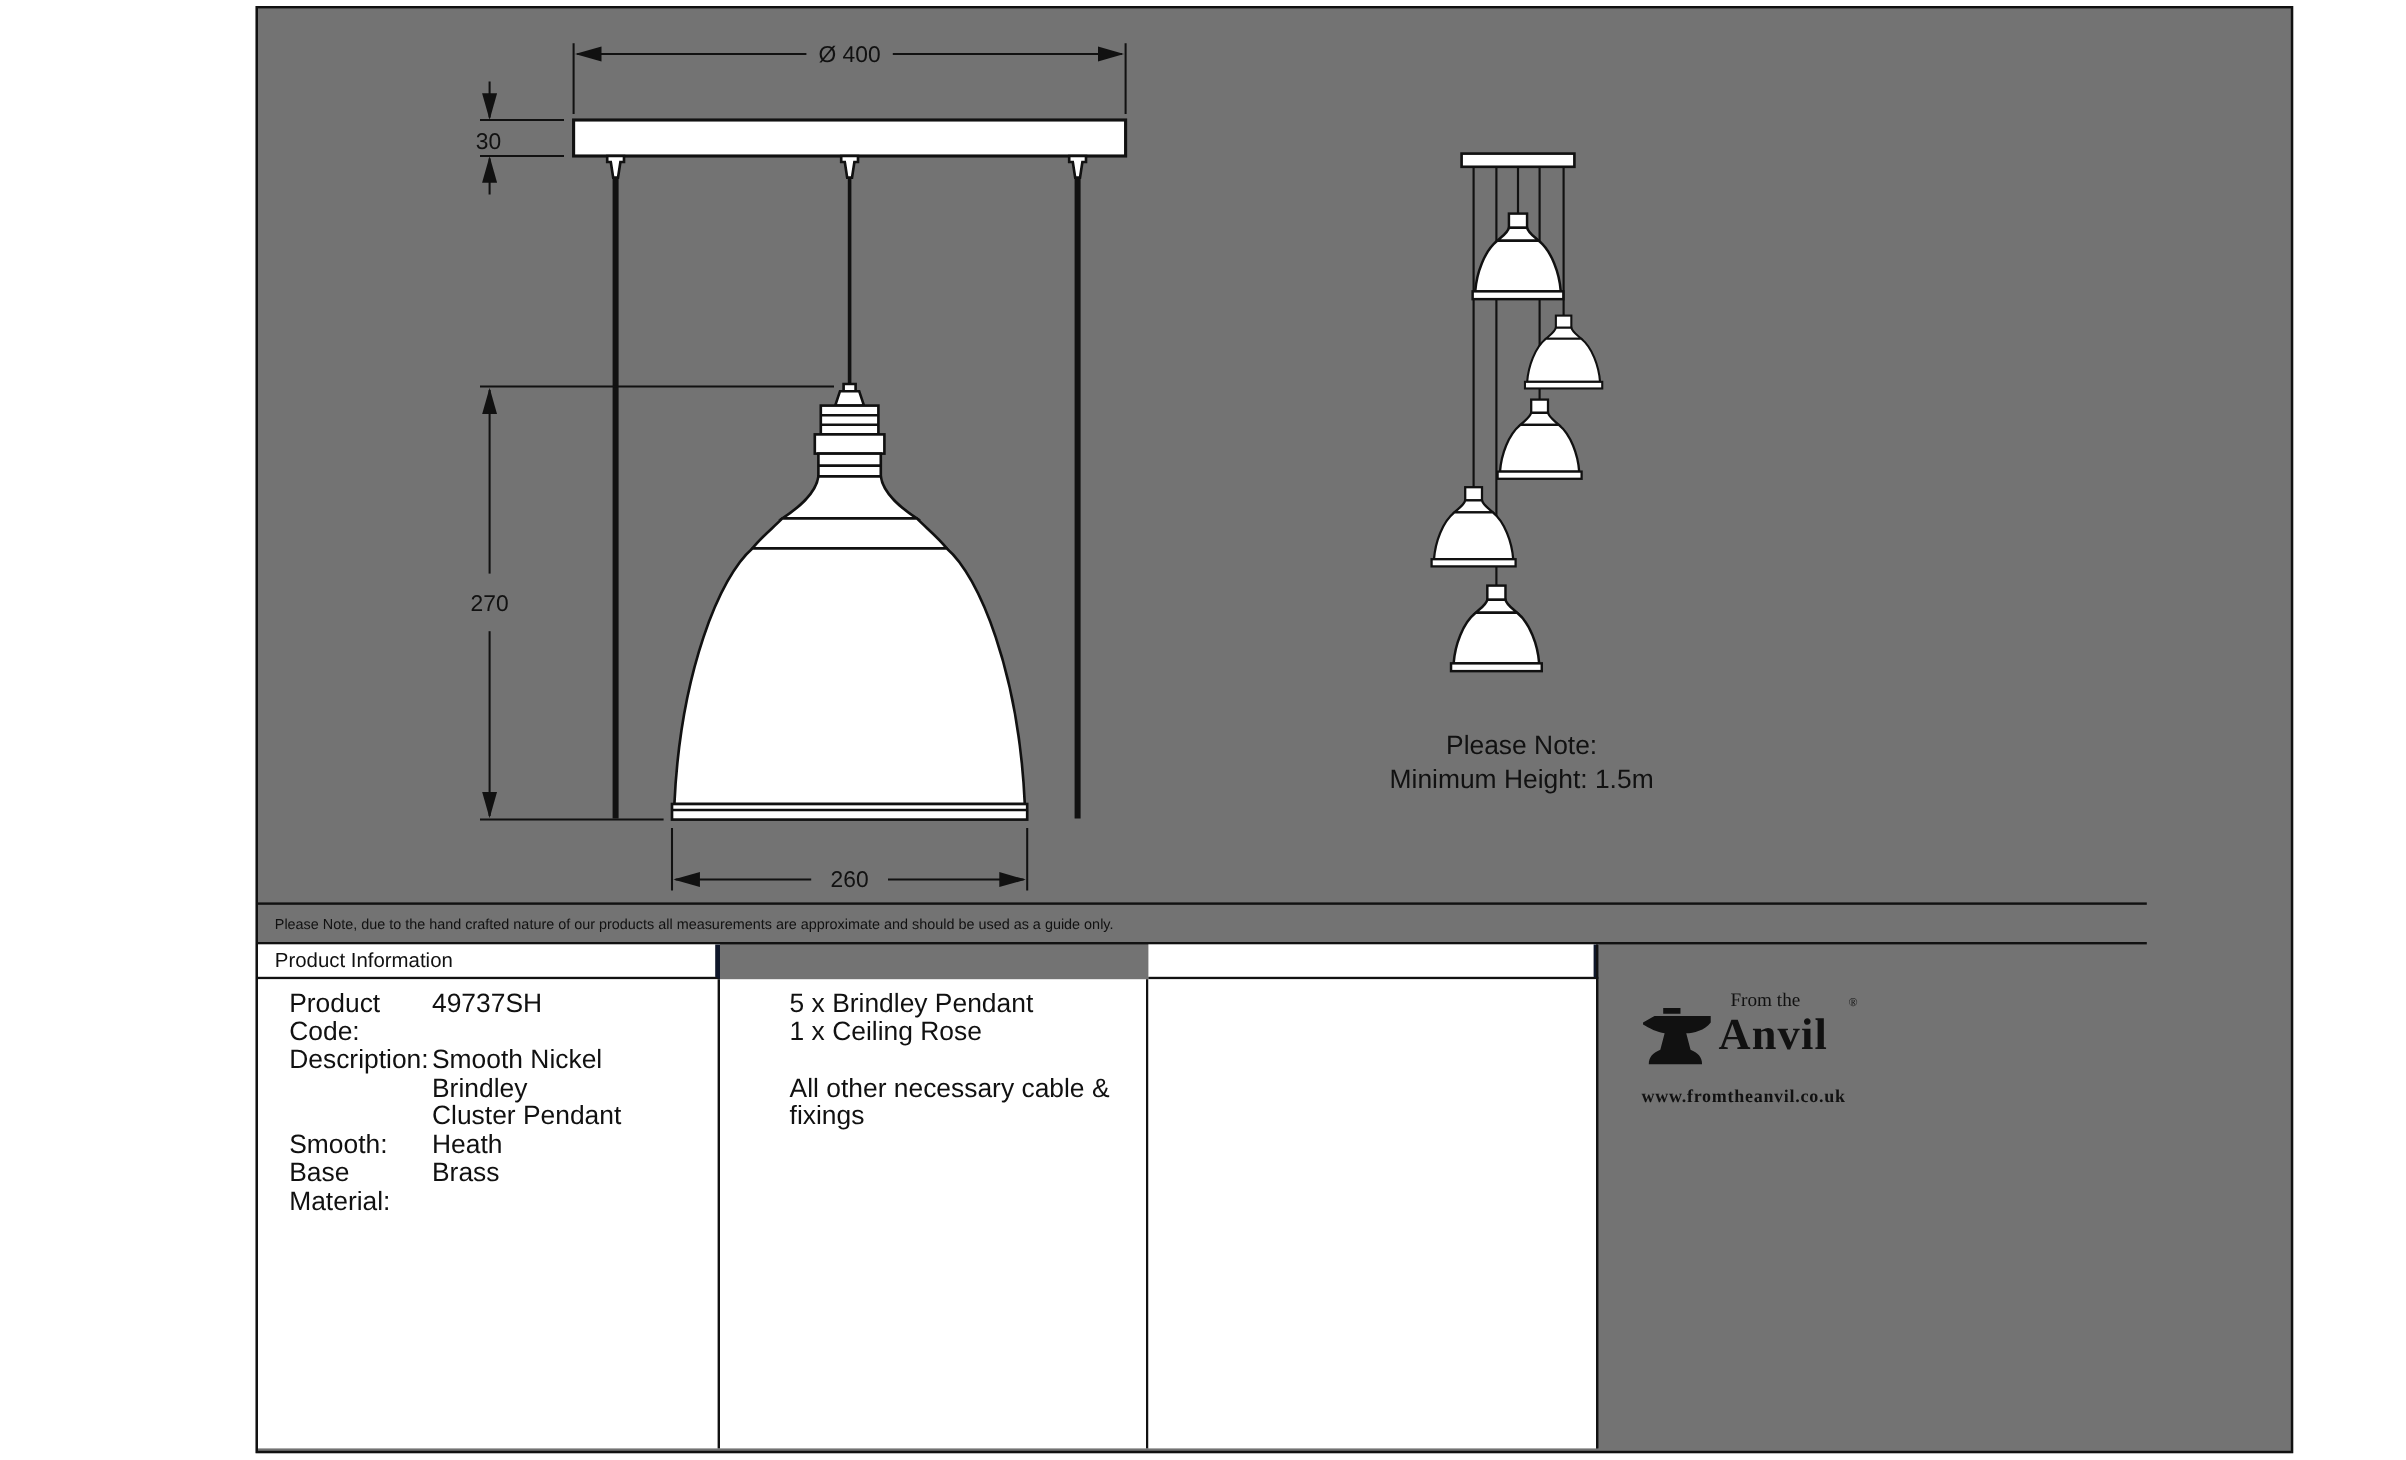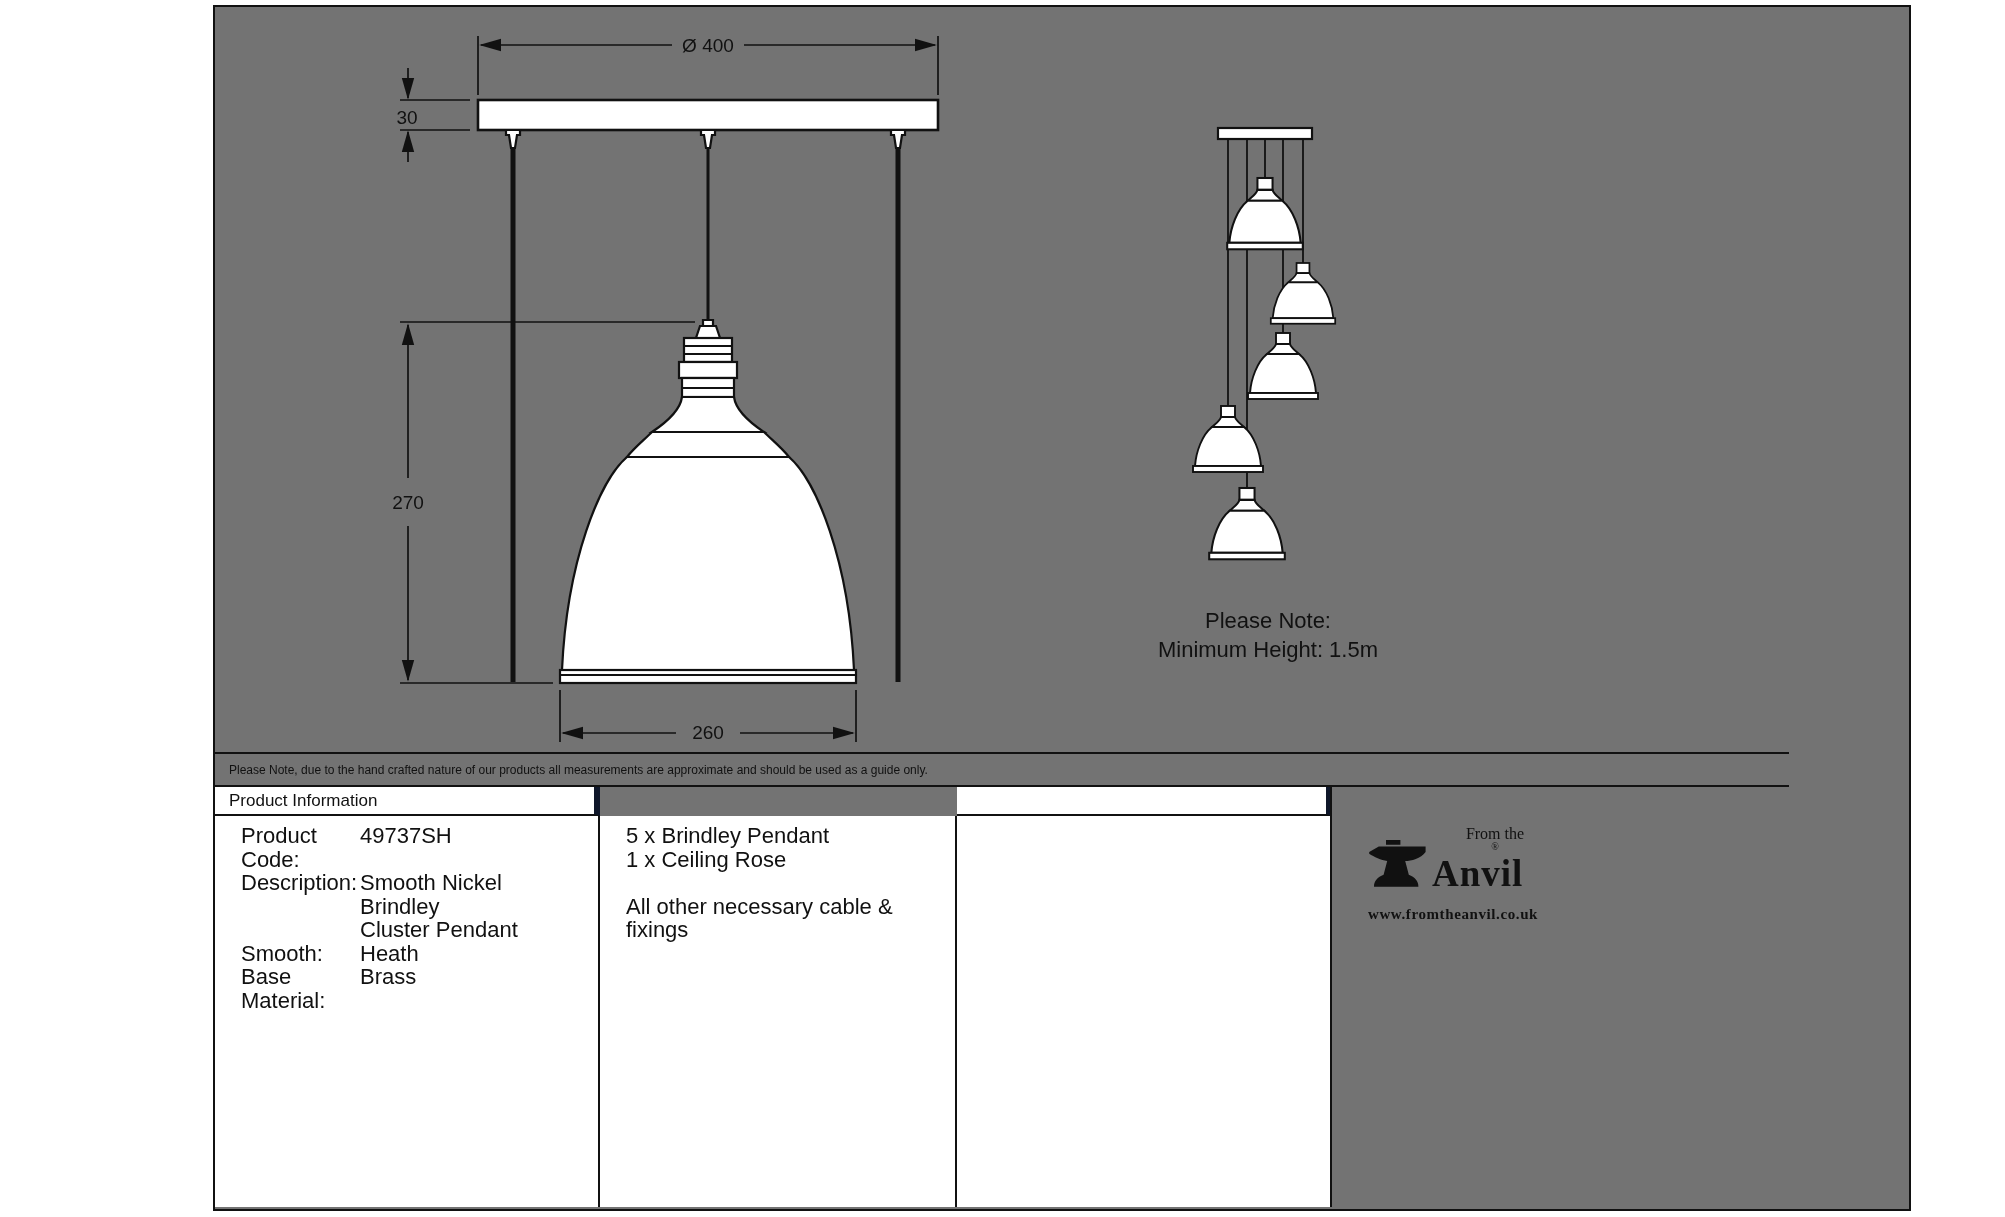--- a/index.html
+++ b/index.html
@@ -37,36 +37,36 @@
     left: 0; top: 745px;
     width: 1574px; height: 35px;
     border-top: 2px solid #111;
     border-bottom: 2px solid #111;
     display: flex; align-items: center;
     padding-left: 14px;
     font-size: 12px;
   }
   .bottom { position: absolute; left: 0; top: 780px; width: 1574px; height: 420px; }
   .hcell, .bcell { position: absolute; background: #fff; }
-  .hcell { top: 0; height: 29px; border-right: 6px solid #0f172a; border-bottom: 2px solid #111; display: flex; align-items: center; padding-left: 14px; font-size: 17px; }
+  .hcell { top: 0; height: 29px; border-right: 4px solid #0f172a; border-bottom: 2px solid #111; display: flex; align-items: center; padding-left: 14px; font-size: 17px; }
   .bcell { top: 29px; height: 391px; border-right: 2px solid #111; padding: 8px 26px; font-size: 22px; }
   .hc1, .bc1 { left: 0; width: 385px; }
   .hc2, .bc2 { left: 385px; width: 357px; }
   .hc3, .bc3 { left: 742px; width: 375px; }
   .logo-cell { position: absolute; left: 1117px; top: 0; width: 457px; height: 420px; border-left: 2px solid #111; margin-left: -2px; }
 
   .info-grid { display: grid; grid-template-columns: 119px 1fr; row-gap: 0; }
   .info-grid > div { line-height: 23.5px; }
-  .pack-lines > div { line-height: 23.5px; min-height: 23.5px; }
+  .pack-lines > div { line-height: 23.5px; min-height: 23.5px; margin-left: 32px; }
 
   .logo { position: absolute; left: 36px; top: 38px; width: 185px; }
   .logo-top { display: flex; align-items: flex-start; }
   .anvil-icon-svg { width: 60px; height: 74px; flex: 0 0 auto; margin-top: 2px; }
   .logo-text { margin-left: 4px; }
-  .from-the { display: flex; justify-content: space-between; align-items: center; width: 116px; font-family: "Liberation Serif", serif; font-size: 16px; padding-left: 10px; flex-direction: column; }
+  .from-the { display: flex; justify-content: space-between; align-items: flex-end; width: 116px; font-family: "Liberation Serif", serif; font-size: 16px; padding-left: 10px; }
   .reg { font-size: 10px; position: relative; top: -2px; }
   .anvil-word { font-family: "Liberation Serif", serif; font-weight: bold; font-size: 37px; line-height: 44px; letter-spacing: 1px; margin-top: -2px; }
   .logo-url { font-family: "Liberation Serif", serif; font-weight: bold; font-size: 15px; letter-spacing: 0.6px; margin-top: 5px; white-space: nowrap; }
 </style>
 </head>
 <body>
 
 <div class="page">
   <div class="frame">
 

